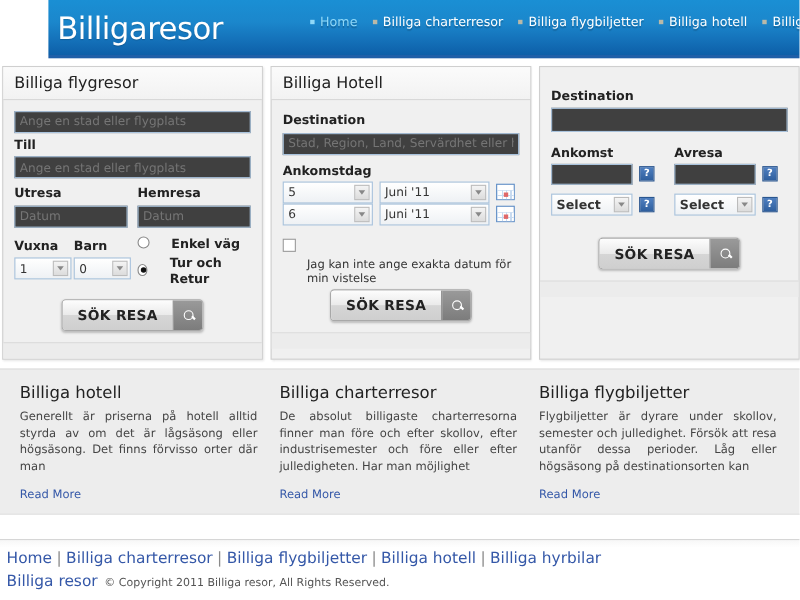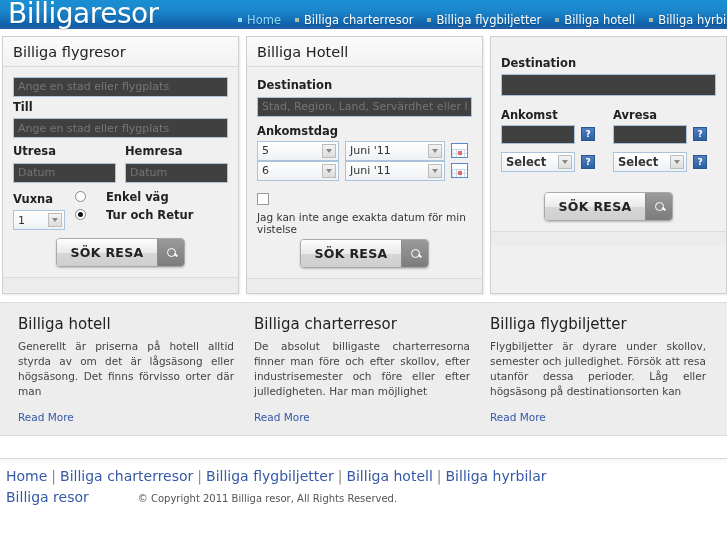--- a/index.html
+++ b/index.html
@@ -7,25 +7,26 @@
     margin: 0; padding: 0;
     width: 727px; height: 545px;
     background: #ffffff;
     font-family: "DejaVu Sans", "Liberation Sans", sans-serif;
     overflow: hidden;
   }
 
   
   .header {
     position: relative;
-    height: 29px;
+    height: 53px;
     background: linear-gradient(to bottom, #1a8fd4 0%, #1b87cc 40%, #1573bb 70%, #0d5fa8 100%);
     border-bottom: 3px solid #1f5fa8;
     display: flex;
     align-items: center;
+    margin-left: 44px;
   }
   .logo {
     color: #ffffff;
     font-size: 28px;
     letter-spacing: -0.5px;
     padding-left: 8px;
     white-space: nowrap;
     text-shadow: 0 1px 1px rgba(0,0,0,0.18);
   }
   .logo .b1 { font-weight: 400; }
@@ -153,20 +154,21 @@
   }
 
   .chk {
     width: 12px; height: 12px;
     border: 1px solid #999; background: #fff;
     display: inline-block;
   }
   .chk-text {
     font-size: 10.5px; color: #333; line-height: 1.15;
     margin-top: 2px;
+    margin-left: 22px;
   }
 
   
   .btn-wrap { display: flex; justify-content: center; padding: 8px 0 4px 0; }
   .btn {
     display: inline-flex; align-items: stretch;
     border: 1px solid #a8a8a8;
     border-radius: 4px;
     overflow: hidden;
     box-shadow: 0 1px 2px rgba(0,0,0,0.22);
@@ -261,21 +263,21 @@
     height: 58px;
   }
   .flinks { font-size: 14px; color: #3558a8; line-height: 1.5; }
   .flinks a { color: #3558a8; text-decoration: none; }
   .flinks .sep { color: #8a8a8a; margin: 0 4px; }
   .copy { font-size: 10px; color: #555; margin-left: 6px; }
   .share {
     position: absolute; right: 6px; top: 9px;
     font-size: 10.5px; color: #555;
   }
-  .footrow2 { display: flex; align-items: baseline; gap: 43px; }
+  .footrow2 { display: flex; align-items: baseline; }
 </style>
 </head>
 <body>
 
 <div class="header">
   <div class="logo">
     <span class="b1">Billiga</span><span class="b2">resor</span>
   </div>
   <div class="nav">
     <a class="item active" href="#">
@@ -323,20 +325,27 @@
       </div>
 
       <div style="display:flex; margin-top:6px; align-items:flex-start;">
         <div style="width:62px;">
           <label class="lbl">Vuxna</label>
           <div class="sel" style="width:52px;">
             <span>1</span>
             <span class="arrow"></span>
           </div>
         </div>
+        <div style="width:66px;">
+          <label class="lbl">Barn</label>
+          <div class="sel" style="width:52px;">
+            <span>0</span>
+            <span class="arrow"></span>
+          </div>
+        </div>
         <div class="radios" style="padding-top:1px;">
           <div class="radio-line">
             <span class="radio"></span>
             <span>Enkel väg</span>
           </div>
           <div class="radio-line">
             <span class="radio on"></span>
             <span>Tur och Retur</span>
           </div>
         </div>

